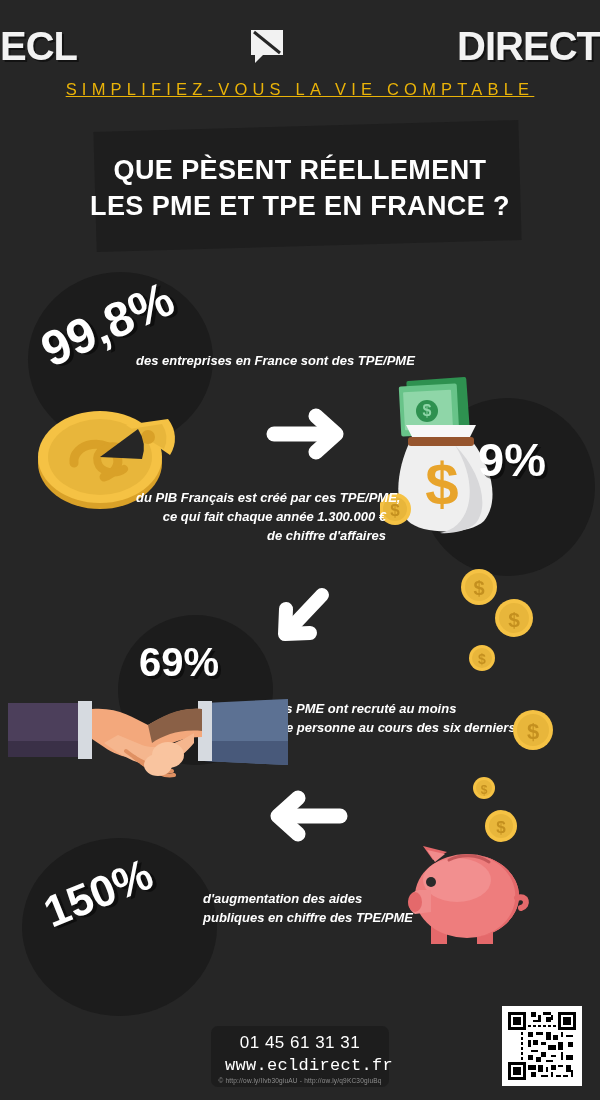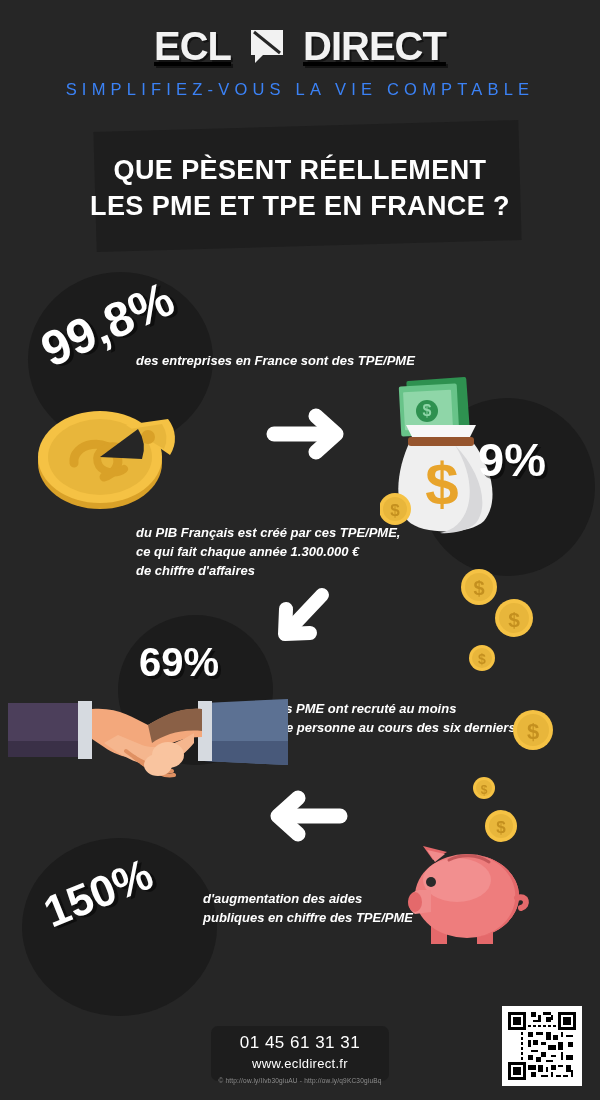--- a/index.html
+++ b/index.html
@@ -34,45 +34,45 @@
   .header {
     position: absolute;
     top: 26px;
     left: 0;
     width: 600px;
     text-align: center;
   }
   .logo-row {
     display: flex;
     align-items: center;
-    justify-content: center;
+    justify-content: space-between;
     gap: 15px;
-    text-decoration: underline;
   }
   .logo-text {
     font-size: 40px;
     font-weight: bold;
     color: #f2f2f2;
     letter-spacing: -1px;
     text-shadow: 2px 2px 0 rgba(0,0,0,0.5);
     line-height: 1;
   }
   .logo-mark {
     width: 34px;
     height: 36px;
     position: relative;
     margin: 0 4px;
   }
   .tagline {
     margin-top: 14px;
     font-size: 16.5px;
-    color: #3b82f6;
+    color: #eab308;
     letter-spacing: 5.2px;
     font-weight: 400;
     white-space: nowrap;
+    text-decoration: underline;
   }
 
   
   .title-panel {
     position: absolute;
     left: 95px;
     top: 126px;
     width: 425px;
     height: 120px;
     background: #1e1e1e;
@@ -116,21 +116,21 @@
     text-shadow: 3px 3px 0 rgba(0,0,0,0.5);
   }
   #cap-998 { left: 136px; top: 352px; }
 
   
   #num-9 {
     left: 478px; top: 432px;
     font-size: 47px;
     text-shadow: 3px 3px 0 rgba(0,0,0,0.5);
   }
-  #cap-9 { left: 136px; top: 524px; text-align: left; width: 250px; }
+  #cap-9 { left: 136px; top: 489px; text-align: right; width: 250px; }
 
   
   #num-69 {
     left: 139px; top: 640px;
     font-size: 40px;
     text-shadow: 3px 3px 0 rgba(0,0,0,0.5);
   }
   #cap-69 { left: 270px; top: 700px; }
 
   
@@ -154,23 +154,24 @@
     text-align: center;
   }
   .contact-phone {
     color: #ffffff;
     font-size: 17px;
     letter-spacing: 0.5px;
     line-height: 1.35;
   }
   .contact-site {
     color: #ffffff;
-    font-size: 13px;
+    font-size: 17px;
     letter-spacing: 0.3px;
     line-height: 1.35;
+    font-family: Liberation Mono, monospace;
   }
   .sources {
     position: absolute;
     left: 0; top: 1077px;
     width: 600px;
     text-align: center;
     color: #8e8e8e;
     font-size: 6.5px;
     letter-spacing: 0.2px;
   }

